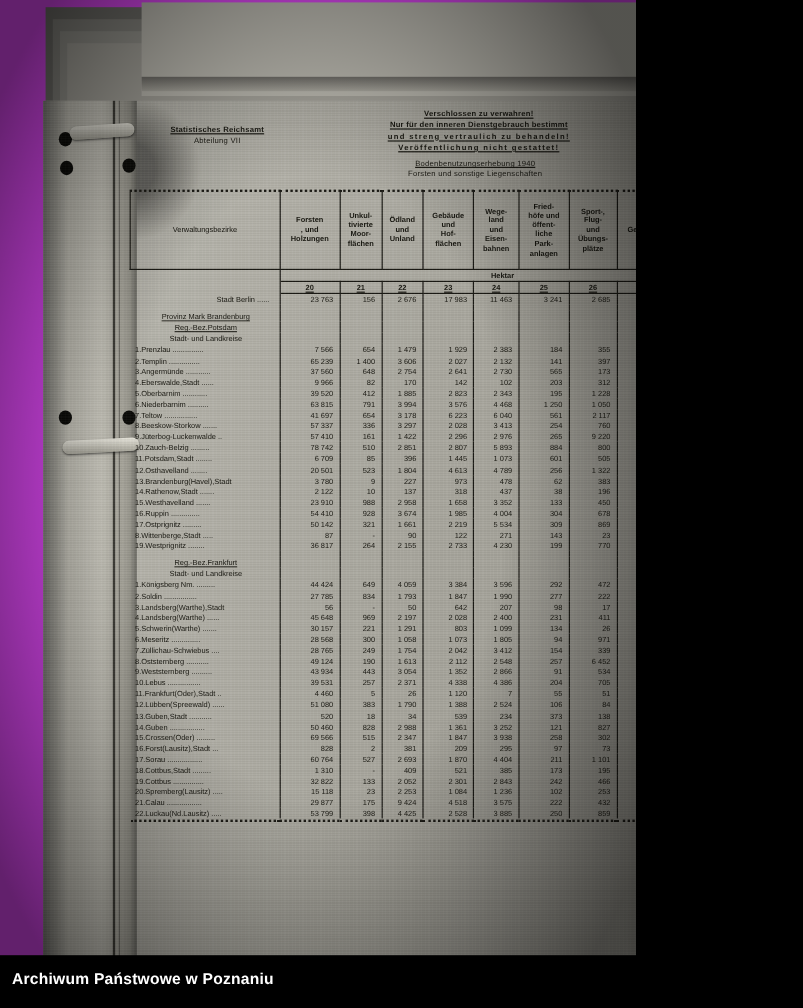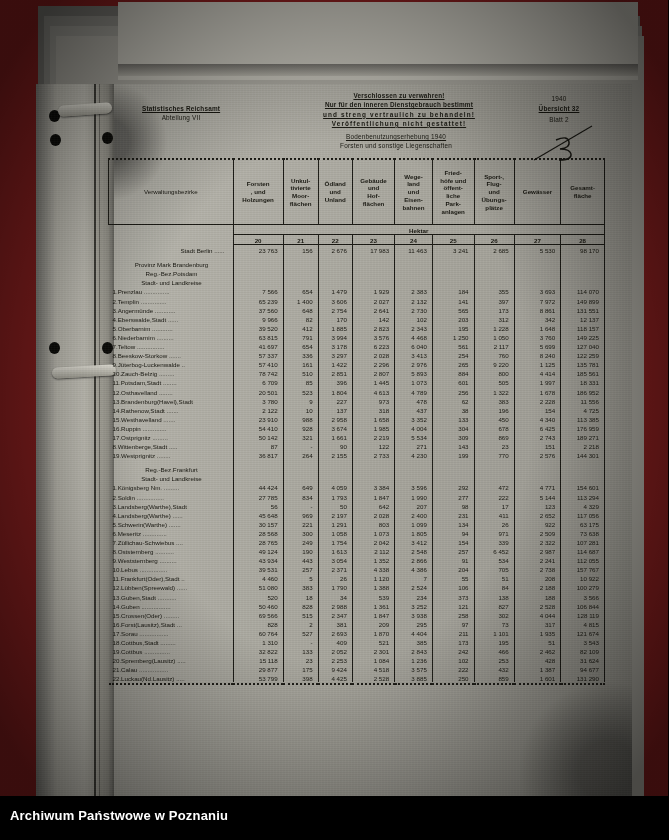--- a/index.html
+++ b/index.html
@@ -1,18 +1,18 @@
 <!DOCTYPE html>
 <html><head>
 <meta charset="utf-8">
 <style>
   html,body{margin:0;padding:0;background:#000;}
   body{width:669px;height:840px;overflow:hidden;font-family:"Liberation Sans",sans-serif;}
 
-  #scan{position:relative;width:668px;height:840px;background:#7f1d1d;overflow:hidden;}
+  #scan{position:relative;width:530px;height:840px;background:#d946ef;overflow:hidden;}
 
   
   .stack{position:absolute;background:#8e8d88;}
   .stack.s1{left:38px;top:6px;width:600px;height:800px;background:#6f6e69;}
   .stack.s2{left:44px;top:16px;width:596px;height:792px;background:#85847e;}
   .stack.s3{left:50px;top:26px;width:592px;height:784px;background:#95948d;}
   .stack.s4{left:56px;top:36px;width:588px;height:776px;background:#a3a199;}
 
   
   .topband{position:absolute;left:118px;top:2px;width:520px;height:78px;background:#b9b7ae;}

